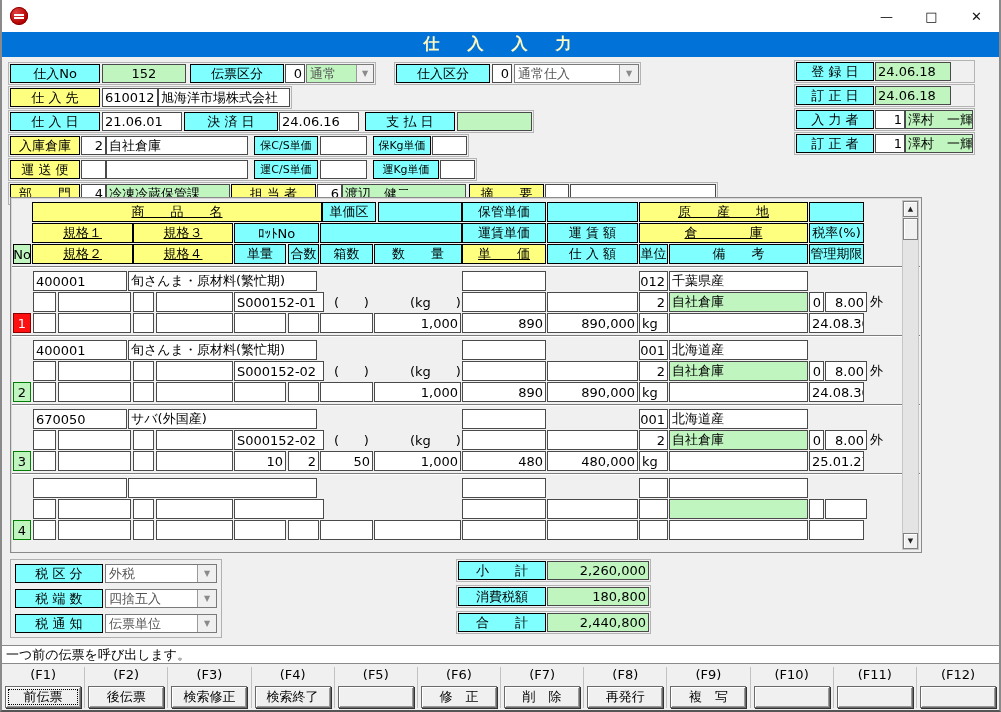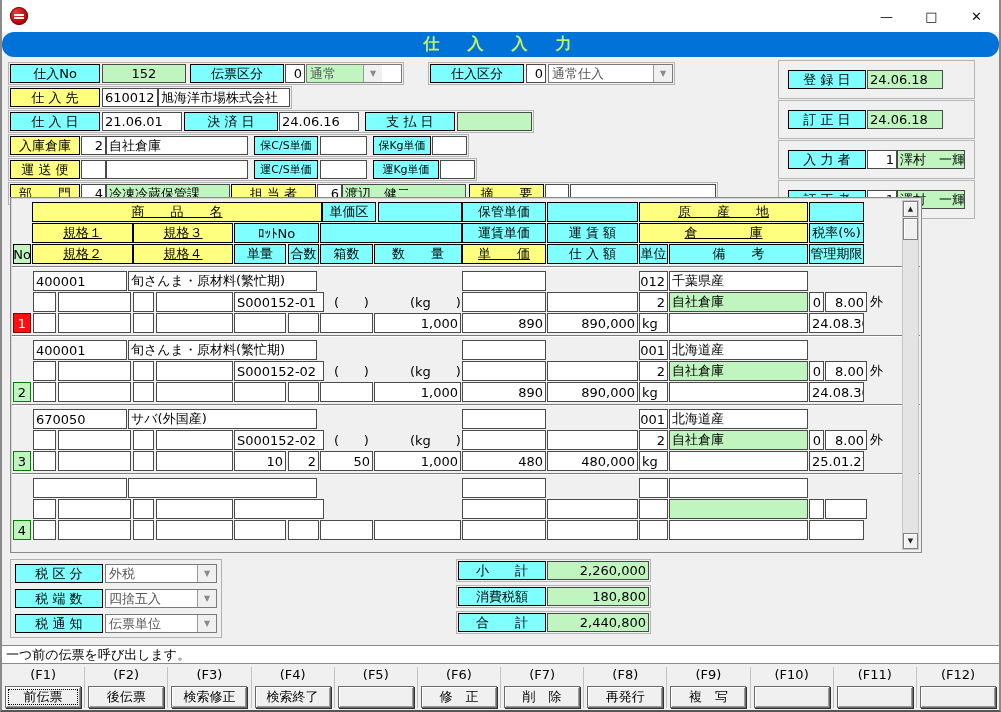--- a/index.html
+++ b/index.html
@@ -13,38 +13,38 @@
   .window { width:1001px; height:712px; border-left:2px solid #8a8a8a; border-right:2px solid #8a8a8a; border-bottom:2px solid #555; position:relative; background:#f0f0f0; }
   
   .titlebar { height:32px; background:#ffffff; display:flex; align-items:center; }
   .app-icon { width:18px; height:18px; border-radius:50%; margin-left:8px;
     background:radial-gradient(circle at 35% 30%, #e04040, #b20000 70%);
     box-shadow:inset 0 0 0 1px #8d0000; position:relative; }
   .app-icon::after { content:""; position:absolute; left:4px; top:7px; width:10px; height:2px; background:#fff; box-shadow:0 3px 0 #fff; }
   .tb-sp { flex:1; }
   .win-btn { width:45px; height:32px; display:flex; align-items:center; justify-content:center; font-size:13px; color:#111; cursor:default; }
   
-  .bluebar { height:25px; background:#0072d8; color:#bef264; display:flex; align-items:center; justify-content:center; font-size:16px; font-weight:bold; letter-spacing:6px;border-radius:12px; }
+  .bluebar { height:25px; background:#0072d8; color:#fef9c3; display:flex; align-items:center; justify-content:center; font-size:16px; font-weight:bold; letter-spacing:6px; }
   
   .hdr { position:relative; padding-top:5px; height:138px; }
   .hrow { display:flex; align-items:center; margin:0 0 1px 6px; }
   .seg { display:flex; align-items:flex-start; border:1px solid #b4b4b4; padding:1px; background:#f0f0f0; }
   .lbl { height:19px; display:flex; align-items:center; justify-content:center; border:1px solid #000; background:#7fffff; }
   .lbl.y { background:#ffff7f; }
   .lbl.sm { font-size:11px; }
   .fld { height:19px; display:flex; align-items:center; padding:0 2px; border:1px solid #4a4a4a; background:#fff; overflow:hidden; white-space:pre; }
   .fldg { background:#c0f5c0; }
   .num { justify-content:flex-end; }
   .cen { justify-content:center; }
   .combo { height:19px; display:flex; border:1px solid #7a7a7a; background:#fff; }
   .ctxt { display:flex; align-items:center; padding:0 3px; color:#555; overflow:hidden; white-space:pre; }
   .ctxt.g { background:#c0f5c0; }
   .cbtn { width:19px; background:#f0f0f0; border-left:1px solid #9a9a9a; display:flex; align-items:center; justify-content:center; color:#8a8a8a; font-size:8px; }
   .rightcol { position:absolute; top:3px; right:24px; }
-  .rrow { display:flex; align-items:center; border:1px solid #b4b4b4; padding:9px; margin-bottom:1px; background:#f0f0f0; }
+  .rrow { display:flex; align-items:center; border:1px solid #b4b4b4; padding:1px; margin-bottom:1px; background:#f0f0f0; }
   .ml1{margin-left:1px}.ml2{margin-left:2px}.ml3{margin-left:3px}.ml4{margin-left:4px}.ml6{margin-left:6px}
   
   .table-panel { position:relative; margin:2px 0 0 8px; width:912px; height:356px; border:1px solid #8a8a8a; background:#f0f0f0; padding-top:4px; box-shadow:inset 1px 1px 0 #d8d8d8; }
   .tl { display:flex; align-items:center; height:20px; margin-bottom:1px; }
   .hc,.hy,.hg { height:20px; display:flex; align-items:center; justify-content:center; border:1px solid #000; overflow:hidden; white-space:pre; }
   .hc { background:#7fffff; } .hy { background:#ffff7f;text-decoration:underline; } .hg { background:#c0f5c0; }
   .dc { height:20px; display:flex; align-items:center; padding:0 2px; border:1px solid #4a4a4a; background:#fff; overflow:hidden; white-space:pre; }
   .dcg { background:#c0f5c0; }
   .nobox { height:20px; display:flex; align-items:center; justify-content:center; border:1px solid #008000; background:#c0f5c0; }
   .nobox.red { background:#ff1010; border-color:#8d0000; color:#fff; }
@@ -94,26 +94,26 @@
   </div>
 
   <div class="hdr">
 
     <div class="hrow">
       <div class="seg">
         <span class="lbl" style="width:90px">仕入No</span>
         <span class="fld fldg cen ml2" style="width:84px">152</span>
         <span class="lbl ml4" style="width:94px">伝票区分</span>
         <span class="fld num ml1" style="width:20px">0</span>
-        <span class="combo ml1" style="width:96px">
+        <span class="combo ml1" style="width:68px">
           <span class="ctxt g" style="width:56px">通常</span>
           <span class="cbtn">▼</span>
         </span>
       </div>
-      <div class="seg" style="margin-left:24px">
+      <div class="seg" style="margin-left:18px">
         <span class="lbl" style="width:94px">仕入区分</span>
         <span class="fld num ml2" style="width:20px">0</span>
         <span class="combo ml2" style="width:125px">
           <span class="ctxt" style="width:105px">通常仕入</span>
           <span class="cbtn">▼</span>
         </span>
       </div>
     </div>
 
     <div class="hrow">

